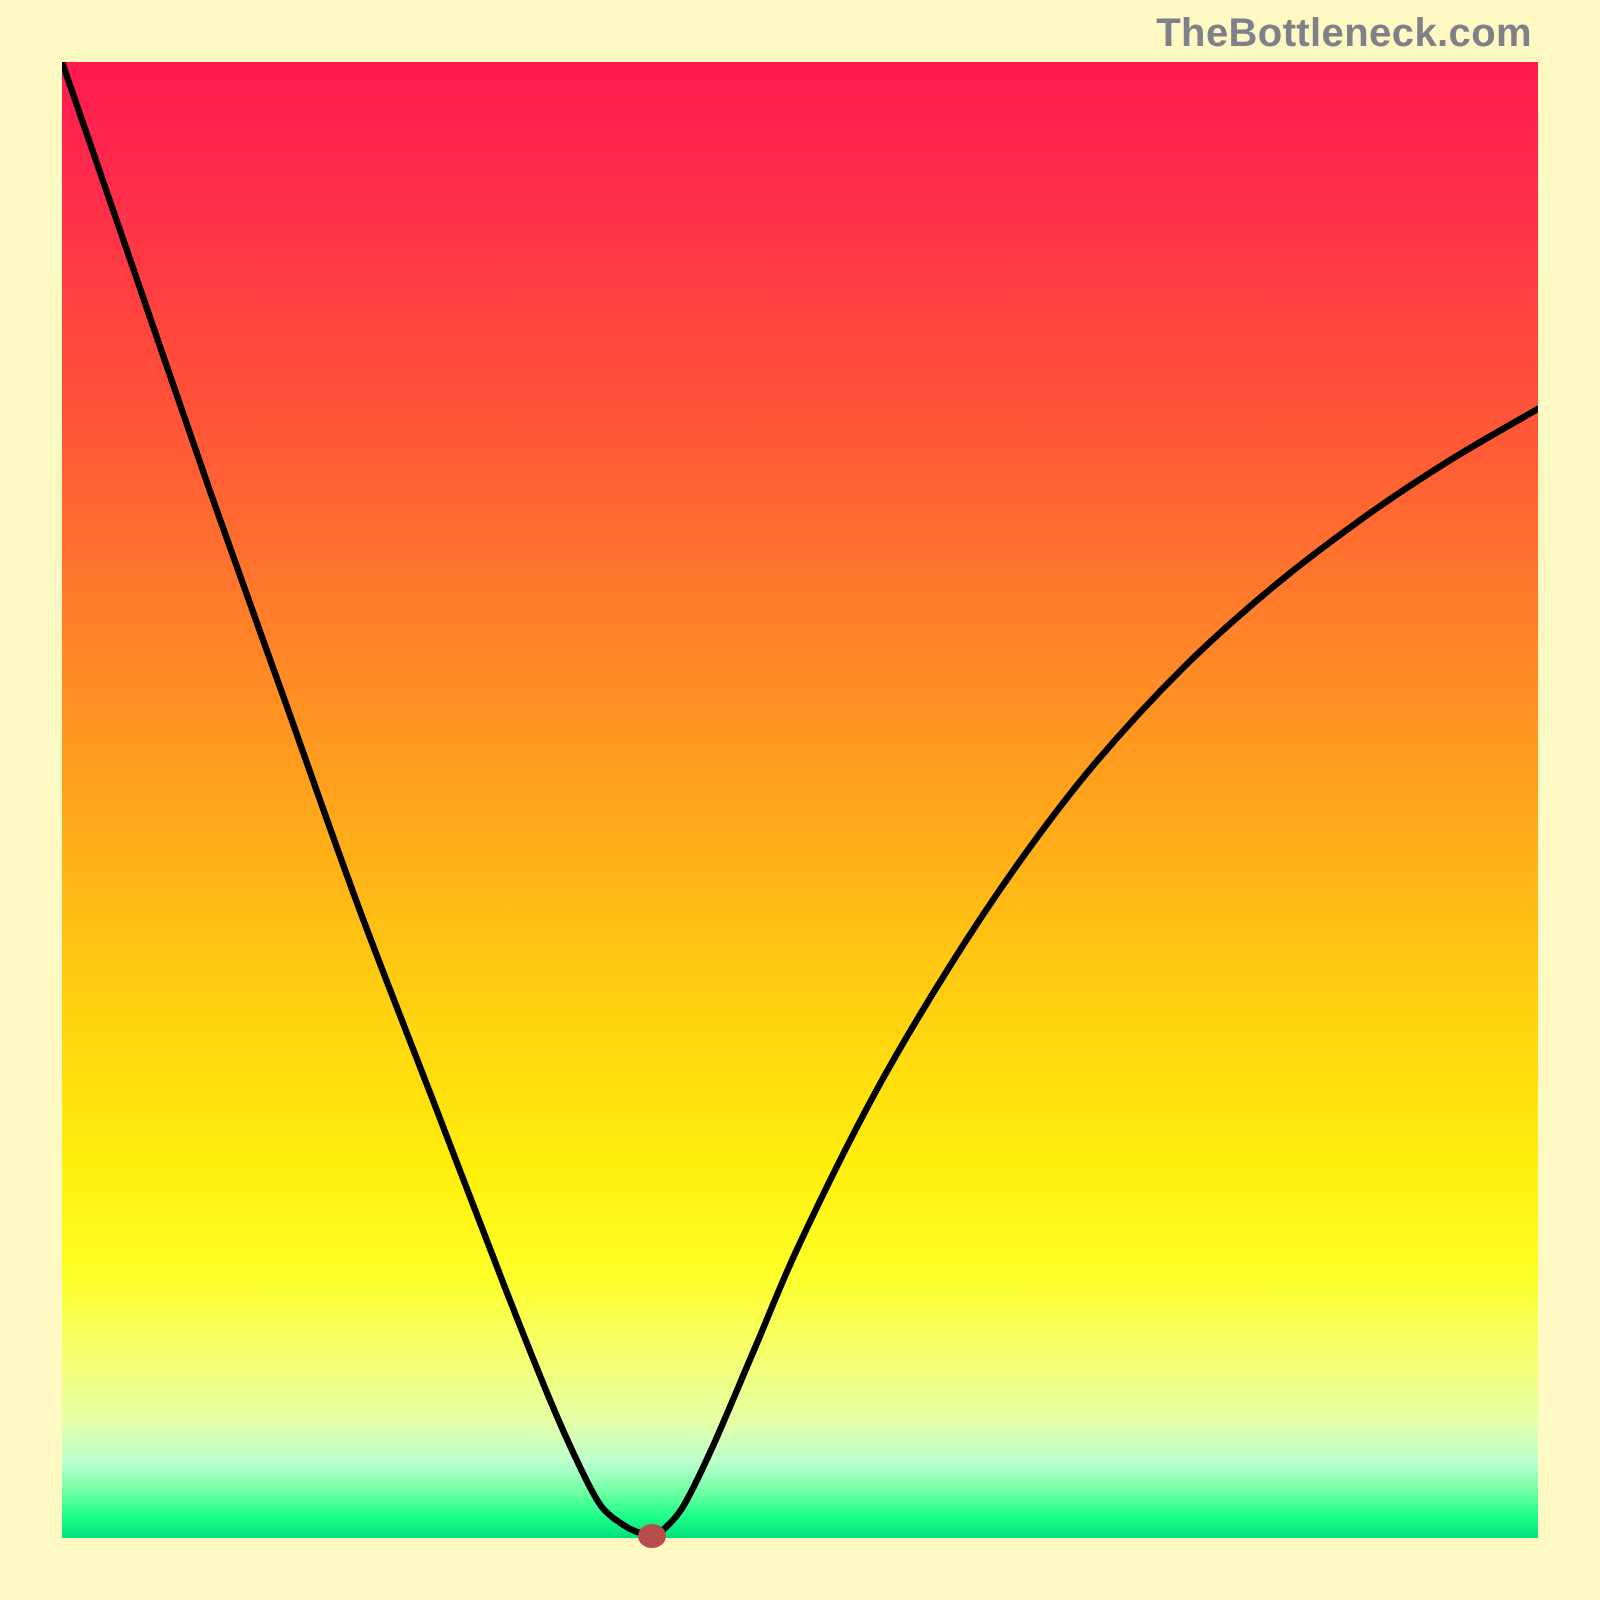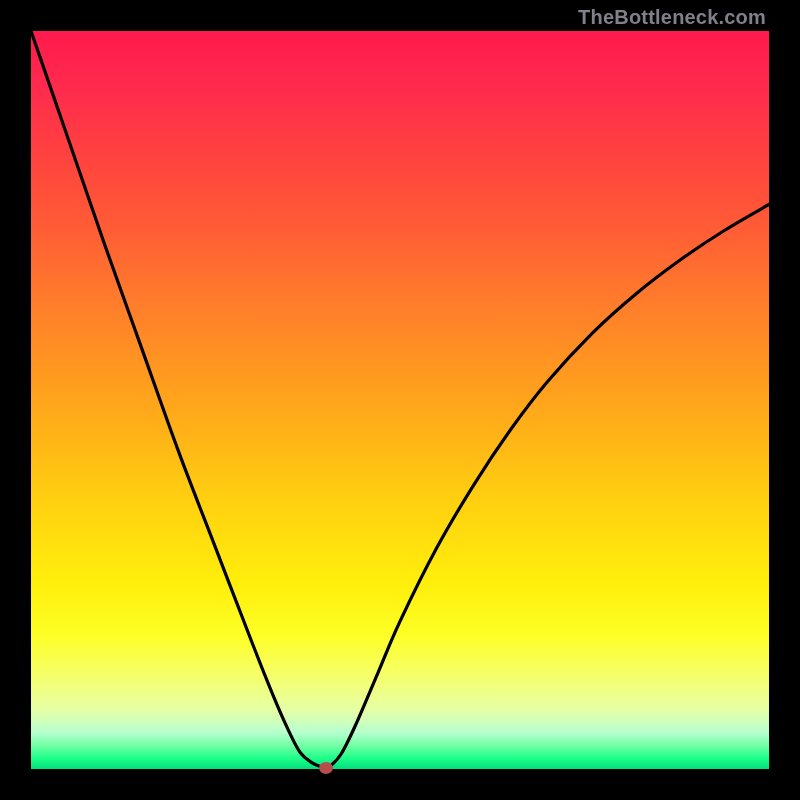--- a/index.html
+++ b/index.html
@@ -1,20 +1,20 @@
 <!DOCTYPE html>
 <html><head>
 <meta charset="utf-8">
 <style>
   * { margin: 0; padding: 0; box-sizing: border-box; }
   html, body { width: 800px; height: 800px; overflow: hidden; }
   .frame {
     width: 800px;
     height: 800px;
-    background: #000000;
+    background: #fef9c3;
     position: relative;
   }
   .plot-area {
     position: absolute;
     left: 31px;
     top: 31px;
     width: 738px;
     height: 738px;
     background: linear-gradient(to bottom,
       #ff1a4d 0%,

